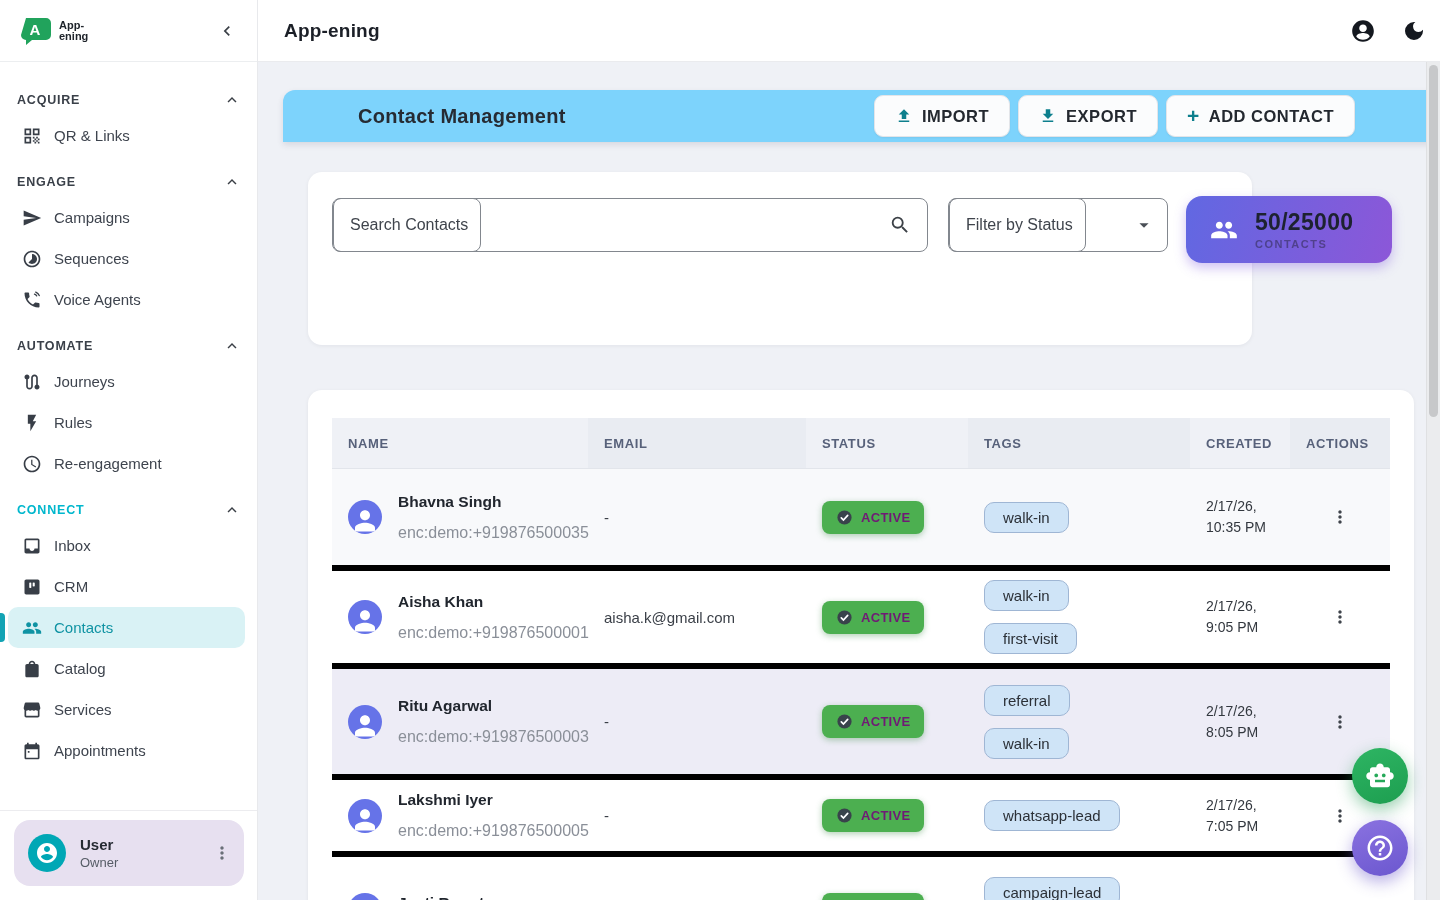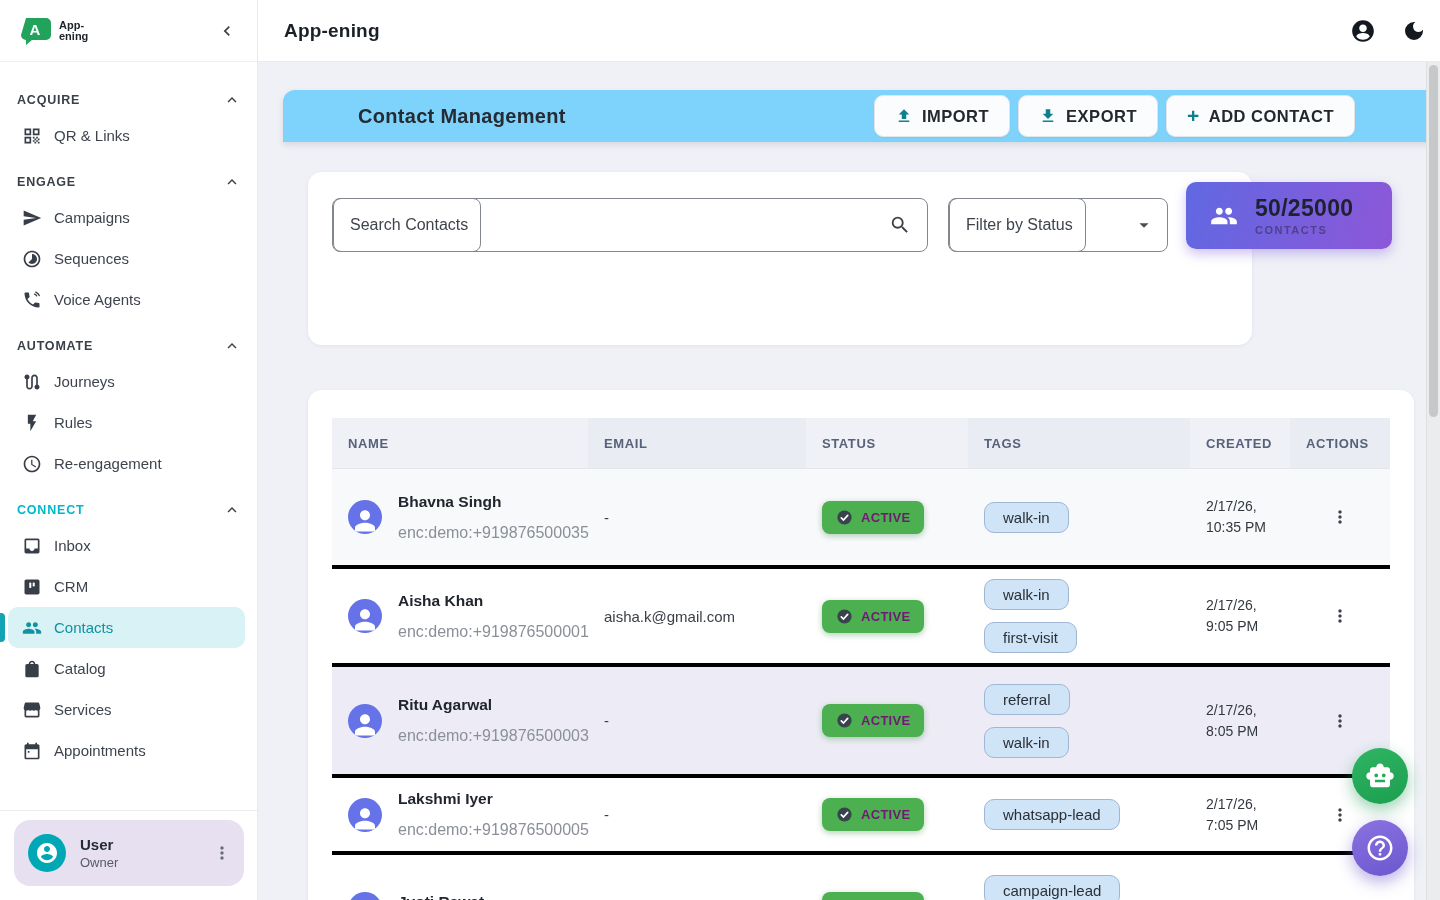--- a/index.html
+++ b/index.html
@@ -50,34 +50,34 @@
   .field .notch { position:absolute; left:0; top:-1px; bottom:-1px; border:1px solid #82878e; border-radius:8px; pointer-events:none; }
   .search-field { left:24px; width:596px; }
   .search-field .notch { width:148px; }
   .search-field input { border:none; outline:none; background:transparent; flex:1; font-family:"Liberation Sans",sans-serif; font-size:16px; color:#30353d; padding:0 0 0 17px; }
   .search-field input::placeholder { color:#3f444c; opacity:1; }
   .search-field .sicon { width:22px; height:22px; color:#3c4147; margin-right:16px; cursor:pointer; }
   .filter-field { left:640px; width:220px; cursor:pointer; }
   .filter-field .notch { width:137px; }
   .filter-label { font-size:16px; color:#3f444c; padding-left:17px; flex:1; }
   .filter-field .caret { width:22px; height:22px; color:#4a4f56; margin-right:12px; }
-  .counter { position:absolute; left:878px; top:10px; width:206px; height:67px; border-radius:10px; background:linear-gradient(105deg,#6168e2 0%,#8c57d8 100%); box-shadow:0 5px 12px rgba(120,80,220,.35); display:flex; align-items:center; padding-left:24px; }
+  .counter { position:absolute; left:878px; top:24px; width:206px; height:67px; border-radius:16px; background:linear-gradient(105deg,#6168e2 0%,#8c57d8 100%); box-shadow:0 5px 12px rgba(120,80,220,.35); display:flex; align-items:center; padding-left:24px; }
   .counter .cicon { width:28px; height:28px; color:#fff; }
   .counter-text { margin-left:17px; }
   .counter-value { font-size:23px; font-weight:800; color:#1d2230; letter-spacing:.3px; }
   .counter-label { font-size:11px; font-weight:700; letter-spacing:1.5px; color:rgba(45,40,75,.55); margin-top:2px; }
 
   
   .table-card { position:absolute; left:50px; top:245px; width:1106px; height:580px; background:#fff; border-radius:14px; box-shadow:0 1px 4px rgba(20,20,40,.06); padding:28px 24px 0 24px; }
   .tgrid { display:grid; grid-template-columns:256px 218px 162px 222px 100px 100px; }
   .thead .tcell { height:50px; display:flex; align-items:center; padding-left:16px; font-size:13px; font-weight:700; letter-spacing:.6px; color:#57617a; background:#eff1f6; }
   .thead .tcell:nth-child(even) { background:#e9ecf2; }
   .thead { border-bottom:1px solid #e2e5eb; }
   .trow { align-items:center; }
-  .trow + .trow { border-top:4px solid #000000; }
+  .trow + .trow { border-top:6px solid #000000; }
   .r1 { height:96px; background:#f8f9fb; }
   .r2 { height:98px; }
   .r3 { height:111px; background:#edecf6; }
   .r4 { height:77px; }
   .r5 { height:111px; }
   .tcell { padding-left:16px; }
   .name-cell { display:flex; align-items:center; }
   .avatar { width:34px; height:34px; border-radius:50%; background:#6673e8; color:#fff; display:flex; align-items:flex-end; justify-content:center; overflow:hidden; flex:0 0 auto; }
   .nm { margin-left:16px; }
   .contact-name { font-size:15.5px; font-weight:700; color:#21262e; }

